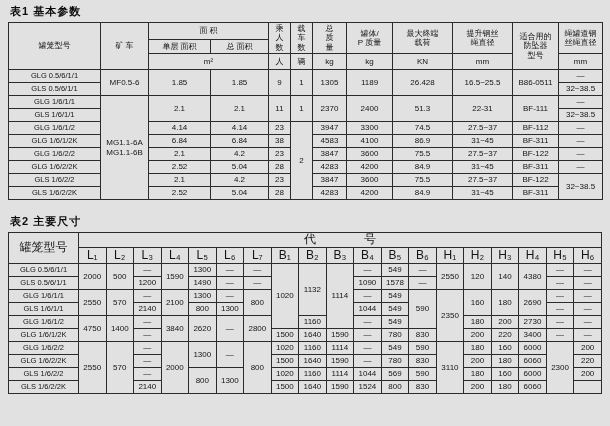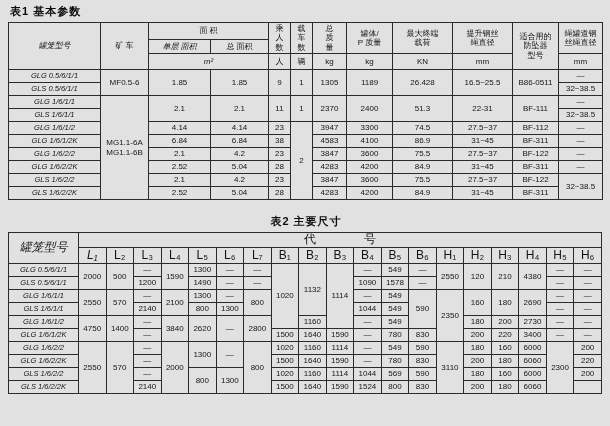--- a/index.html
+++ b/index.html
@@ -9,21 +9,21 @@
     font-family:"Liberation Sans", sans-serif;
     color:#141414;
   }
   .page{padding:2px 8px 0 8px;}
   .tbl-title{
     font-size:11px;font-weight:700;
     letter-spacing:1px;
     margin:2px 0 3px 2px;
     color:#0d0d0d;
   }
-  .tbl-title.second{margin-top:14px;text-align:center;}
+  .tbl-title.second{margin-top:14px;}
   table{
     border-collapse:collapse;
     table-layout:fixed;
     width:594px;
     background:#e1e1e1;
   }
   td{
     border:1px solid #2b2b2b;
     text-align:center;
     vertical-align:middle;
@@ -38,21 +38,21 @@
   .t1 tr:nth-child(1){height:17px;}
   .t1 tr:nth-child(2){height:14px;}
   .t1 tr:nth-child(3){height:16px;margin-left:48px;}
   .t1 tr:nth-child(n+4){height:13px;}
   .t1 tr:nth-child(-n+3) td{font-size:8px;}
   
   .t2 tr:nth-child(1){height:15px;}
   .t2 tr:nth-child(2){height:16px;}
   .t2 tr:nth-child(n+3){height:13px;}
   .t2 tr:nth-child(-n+2) td{font-size:12px;}
-  .t1 td:first-child, .t2 td:first-child{font-size:7.5px;font-style:italic;}
+  .t1 td:first-child, .t2 td:first-child{font-size:7.5px;}
 </style>
 </head>
 <body>
 
 <div class="page">
 
   <div class="tbl-title">表1 基本参数</div>
   <table class="t1">
     <colgroup>
       <col style="width:92px">
@@ -261,21 +261,21 @@
           <td>—</td>
           <td>—</td>
           <td rowspan="5">1020</td>
           <td rowspan="4">1132</td>
           <td rowspan="5">1114</td>
           <td>—</td>
           <td>549</td>
           <td>—</td>
           <td rowspan="2">2550</td>
           <td rowspan="2">120</td>
-          <td rowspan="2">210</td>
+          <td rowspan="2">140</td>
           <td rowspan="2">4380</td>
           <td>—</td>
           <td>—</td>
         </tr>
         <tr>
           <td>GLS 0.5/6/1/1</td>
           <td>1200</td>
           <td>1490</td>
           <td>—</td>
           <td>—</td>

